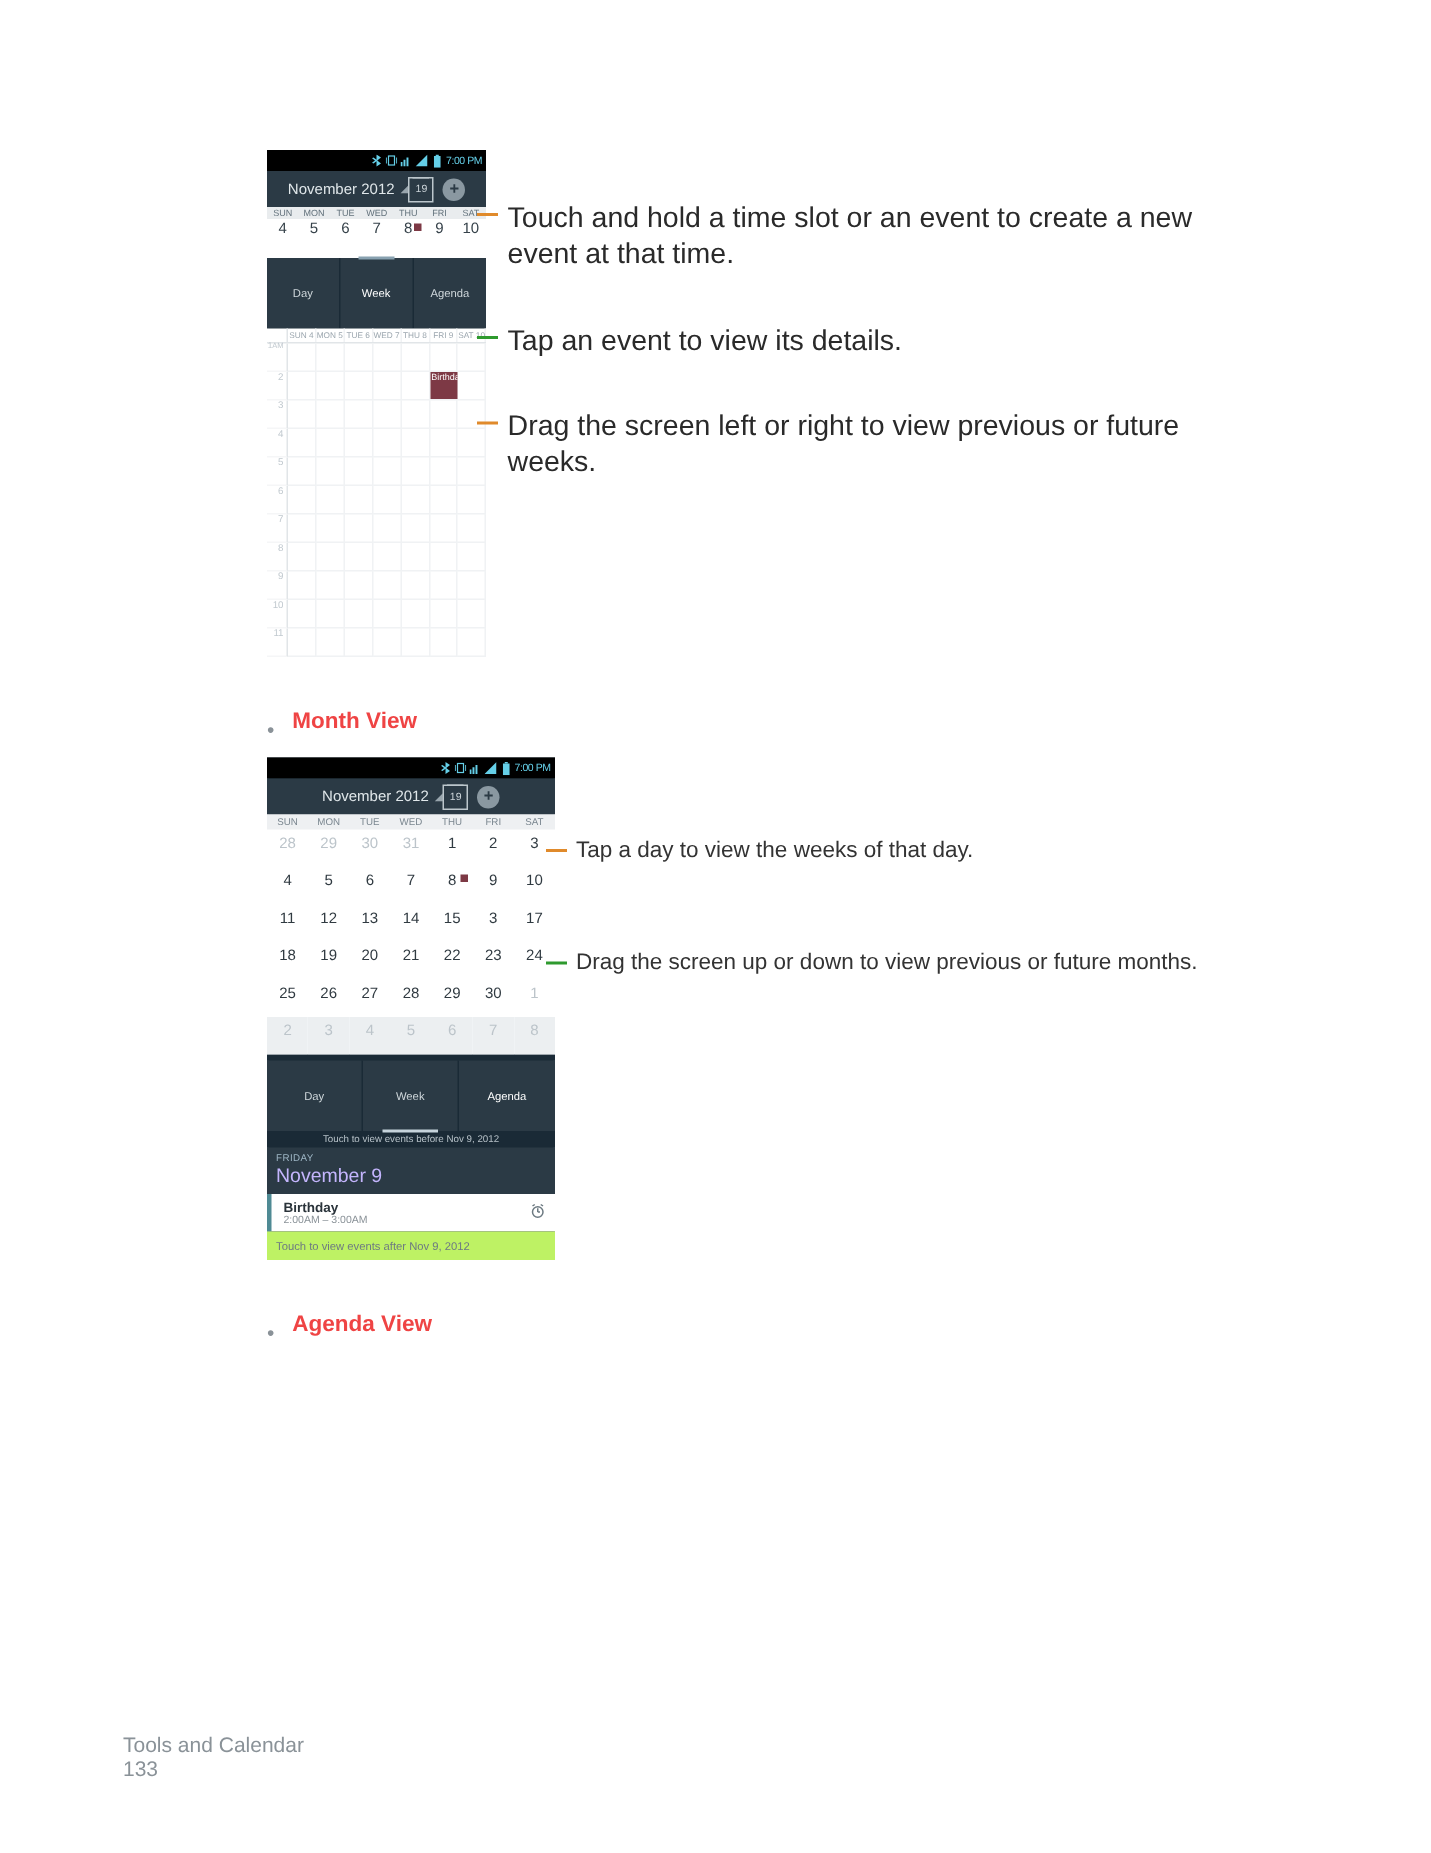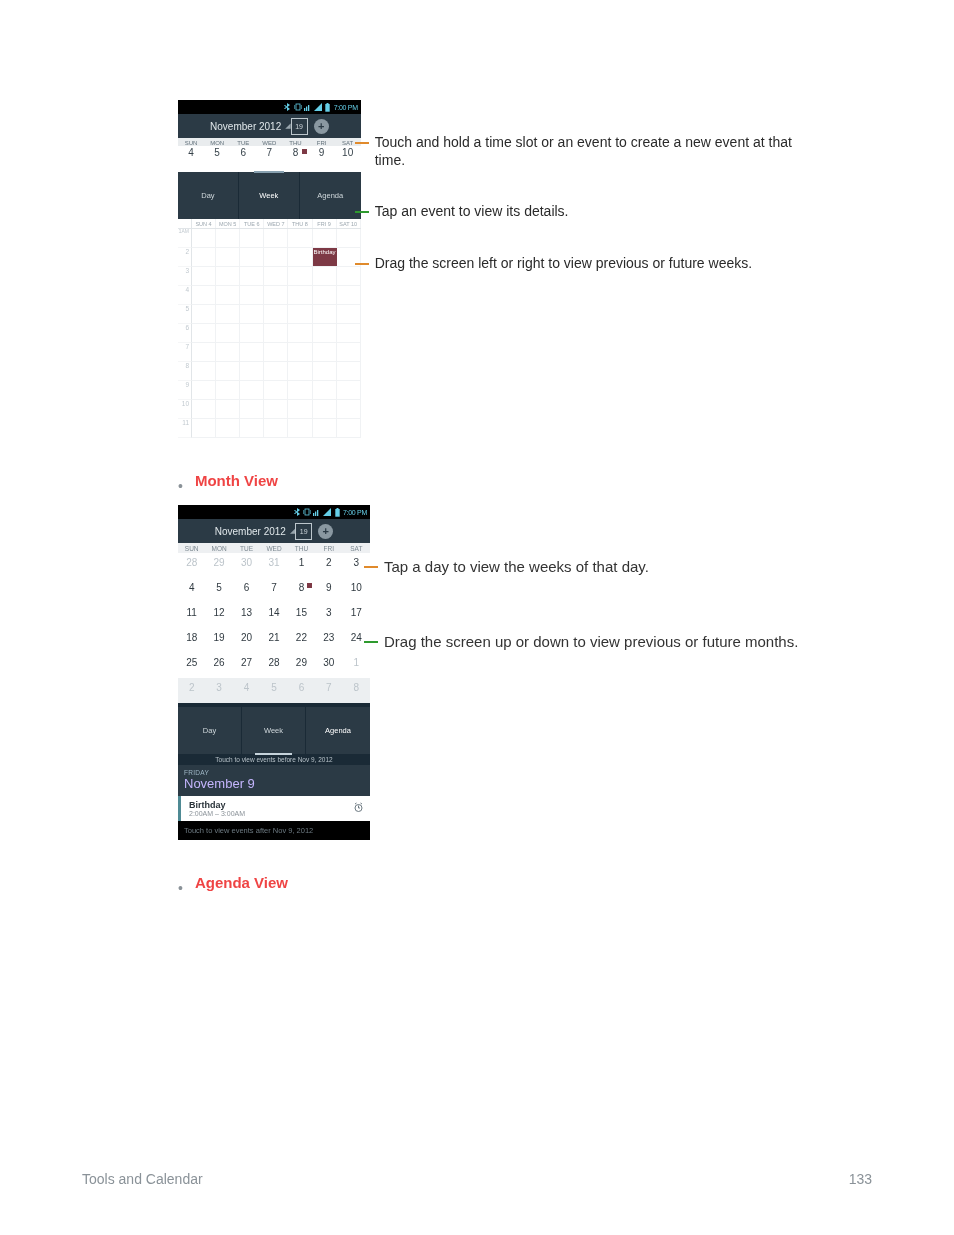--- a/index.html
+++ b/index.html
@@ -145,21 +145,21 @@
     position: relative;
   }
   .weekevent {
     position: absolute; background: #7d3945; color: #fff; font-size: 6px;
     line-height: 7px; padding: 1px 1px; overflow: hidden;
     left: 0; right: -1px; top: 0; height: 16px;
   }
 
   .annotations {
     margin-left: 8px;
-    font-size: 14px;
+    font-size: 19px;
     color: #2a2a2a;
     line-height: 1.25;
     padding-top: 34px;
   }
   .anno { position: relative; padding-left: 6px; margin-bottom: 34px; }
   .anno .dash {
     position: absolute; left: -14px; top: 8px; width: 14px; height: 2px;
   }
   .dash.orange { background: #e08a2b; }
   .dash.green { background: #2e9a2e; }
@@ -207,30 +207,30 @@
     background: #fff; color: #2a333a; display: flex; align-items: center;
     justify-content: space-between; padding: 4px 6px 4px 8px;
     border-left: 3px solid #4f8a94;
   }
   .eventrow .ev-left { display: flex; flex-direction: column; }
   .eventrow .ev-title { font-size: 9px; font-weight: bold; }
   .eventrow .ev-time { font-size: 7px; color: #8a9298; }
   .eventrow .alarm { font-size: 10px; color: #6d7a82; }
 
   .afterhint {
-    background: #000000; color: #6d7a82; font-size: 7.5px; padding: 5px 6px;
+    background: #bef264; color: #6d7a82; font-size: 7.5px; padding: 5px 6px;
   }
 
   .annotations2 { margin-left: 8px; font-size: 15px; line-height: 1.25; padding-top: 53px; }
 
   .footer {
     position: absolute; left: 0; right: 0; bottom: 48px;
     padding: 0 82px;
     display: flex; justify-content: space-between;
-    font-size: 14px; color: #8a9298;
+    font-size: 14px; color: #8a9298; flex-direction: column;
   }
   .footer .pn { color: #8a9298; }
 </style>
 </head>
 <body>
 
 <div class="page">
 
   <div class="row">
     <div class="phone">

